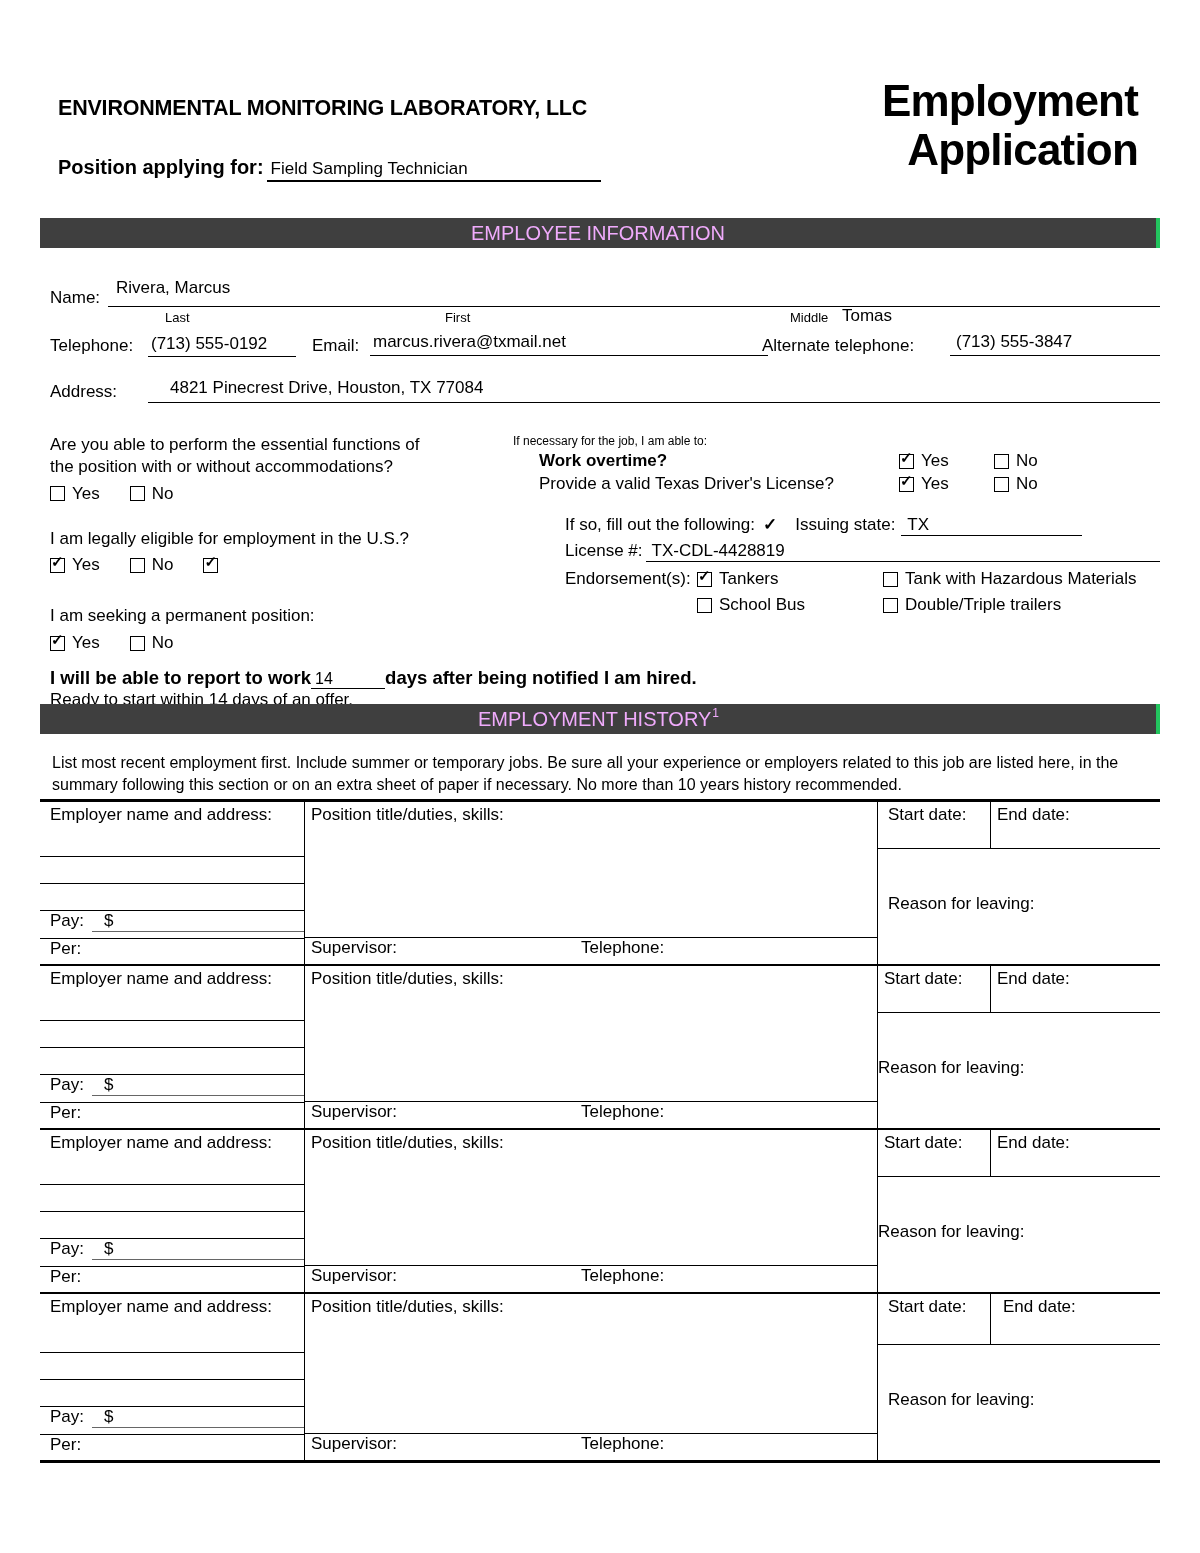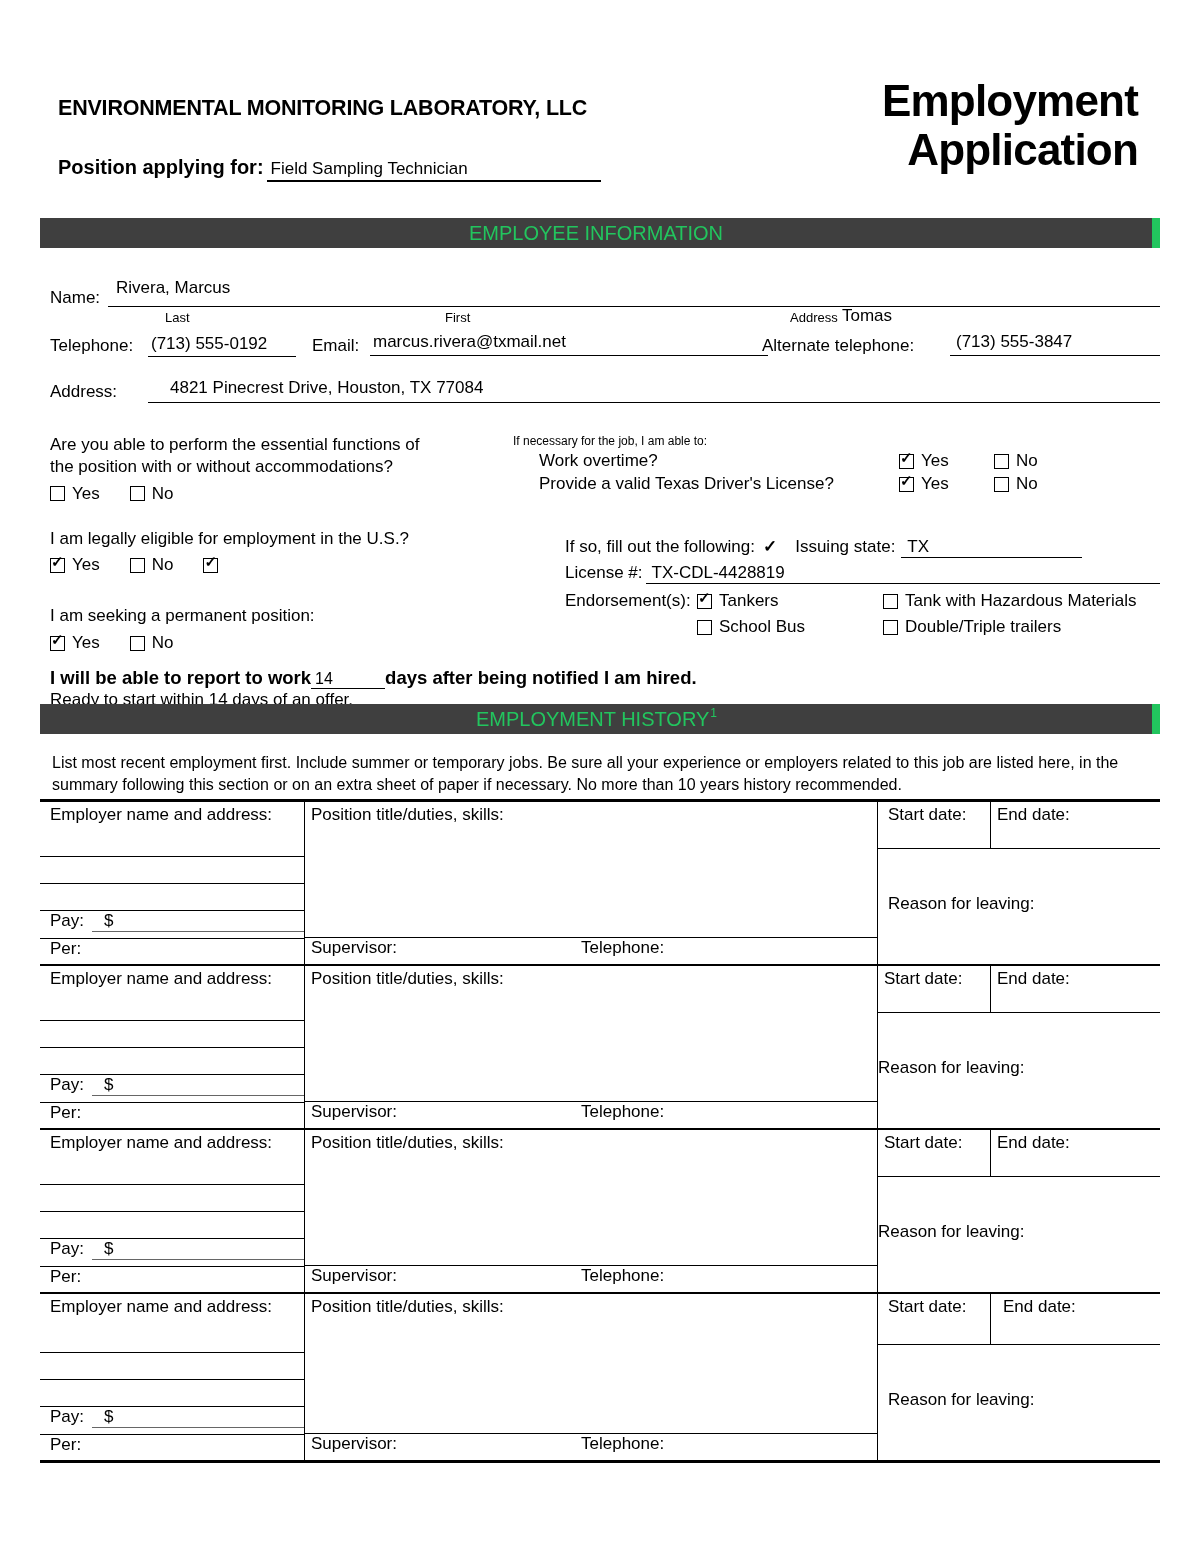--- a/index.html
+++ b/index.html
@@ -68,27 +68,27 @@
     line-height: 1.12;
     letter-spacing: -0.8px;
   }
 
   
   .section-bar {
     position: relative;
     margin: 0 40px;
     height: 30px;
     background: #3f3f3f;
-    color: #22c55e;
+    color: #f0abfc;
     font-size: 20px;
     display: flex;
     align-items: center;
     justify-content: center;
     box-sizing: border-box;
-    border-right: 8px solid #22c55e;
+    border-right: 4px solid #22c55e;
   }
   .section-bar .sup {
     font-size: 12px;
     vertical-align: super;
     position: relative;
     top: -6px;
     left: 1px;
   }
 
   
@@ -466,21 +466,21 @@
 
     <div class="name-row">
       <span class="name-label">Name:</span>
       <span class="name-value">Rivera, Marcus</span>
       <span class="name-line"></span>
     </div>
 
     <div class="caption-row">
       <span class="caption cap-last">Last</span>
       <span class="caption cap-first">First</span>
-      <span class="caption cap-middle">Address</span>
+      <span class="caption cap-middle">Middle</span>
       <span class="middle-value">Tomas</span>
     </div>
 
     <div class="tel-row">
       <span class="tel-label">Telephone:</span>
       <span class="tel-field">(713) 555-0192</span>
       <span class="email-label">Email:</span>
       <span class="email-field">marcus.rivera@txmail.net</span>
       <span class="alt-label">Alternate telephone:</span>
       <span class="alt-field">(713) 555-3847</span>
@@ -549,21 +549,21 @@
           <span>days after being notified I am hired.</span>
         </div>
         <div class="report-note">Ready to start within 14 days of an offer.</div>
       </div>
     </div>
 
     <div class="q-right">
       <div class="q-bold">If necessary for the job, I am able to:</div>
 
       <div class="able-line">
-        <span class="able-q" style="padding-left:26px;">Work overtime?</span>
+        <span class="able-q" style="padding-left:26px;font-weight:bold;">Work overtime?</span>
         <span class="able-opt">
           <span class="cb checked"></span>
           <span>Yes</span>
         </span>
         <span class="able-opt">
           <span class="cb"></span>
           <span>No</span>
         </span>
       </div>
 
@@ -572,21 +572,21 @@
         <span class="able-opt">
           <span class="cb checked"></span>
           <span>Yes</span>
         </span>
         <span class="able-opt">
           <span class="cb"></span>
           <span>No</span>
         </span>
       </div>
 
-      <div style="margin-top:42px; padding-left:52px;">
+      <div style="margin-top:20px; padding-left:52px;">
         <div class="lic-line">
           <span>If so, fill out the following:</span>
           <span style="margin-left:8px; font-weight:bold;">✓</span>
           <span style="margin-left:18px;">Issuing state:</span>
           <span class="state-field">TX</span>
         </div>
 
         <div class="lic-line">
           <span>License #:</span>
           <span class="licnum-field">TX-CDL-4428819</span>

